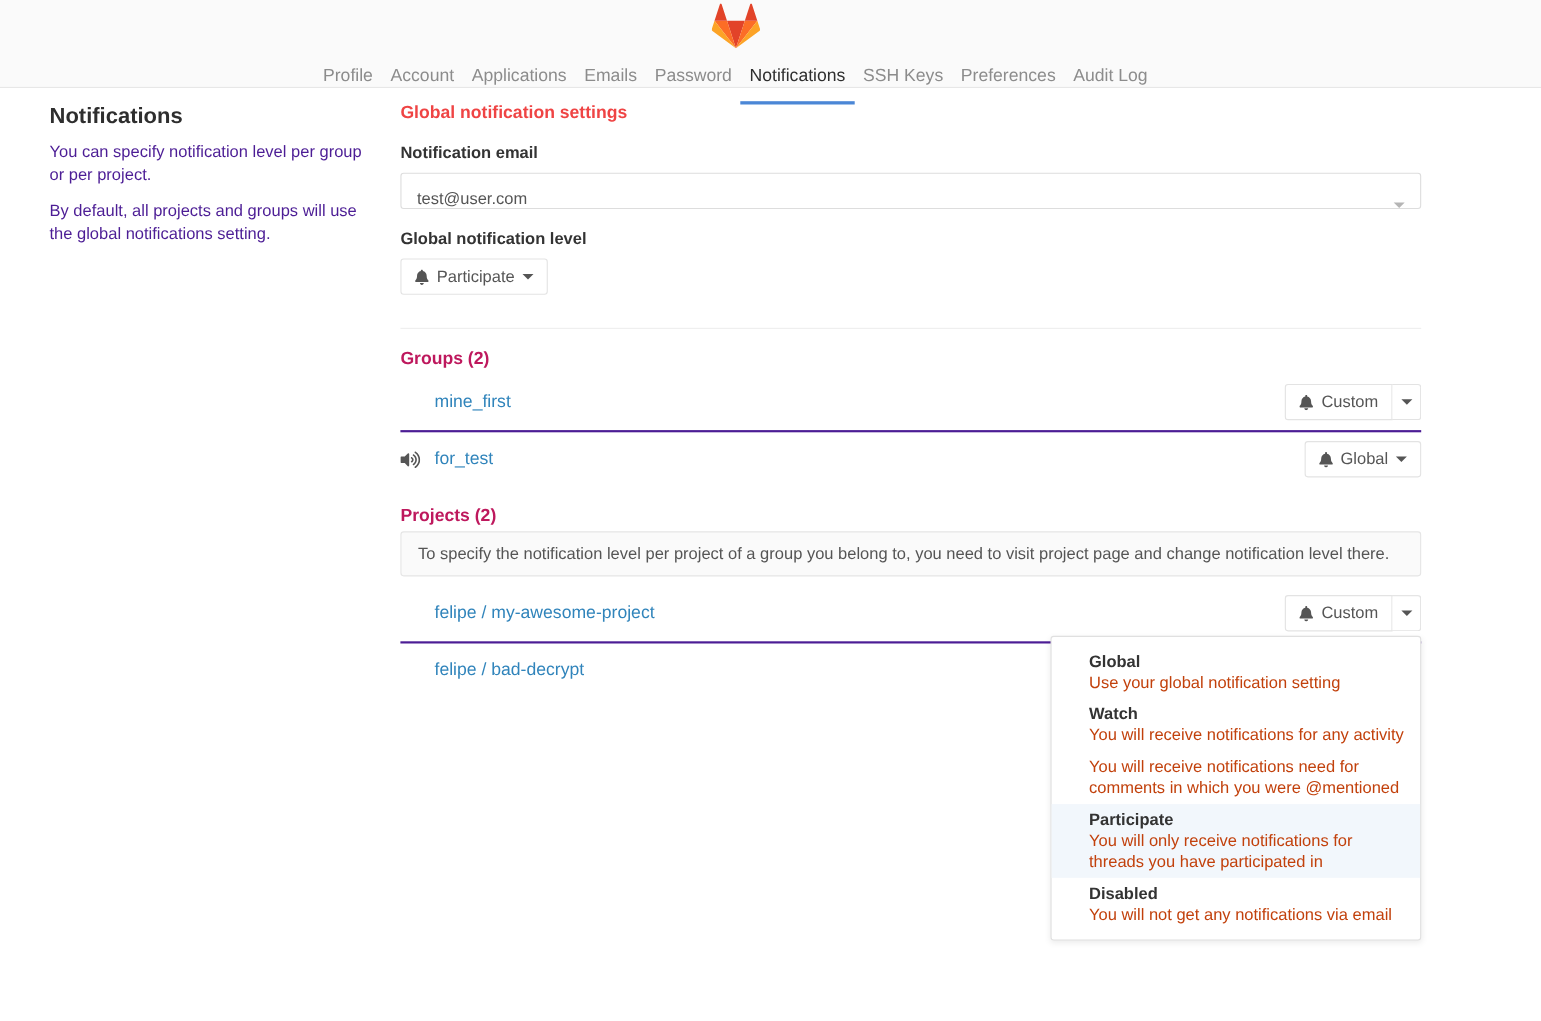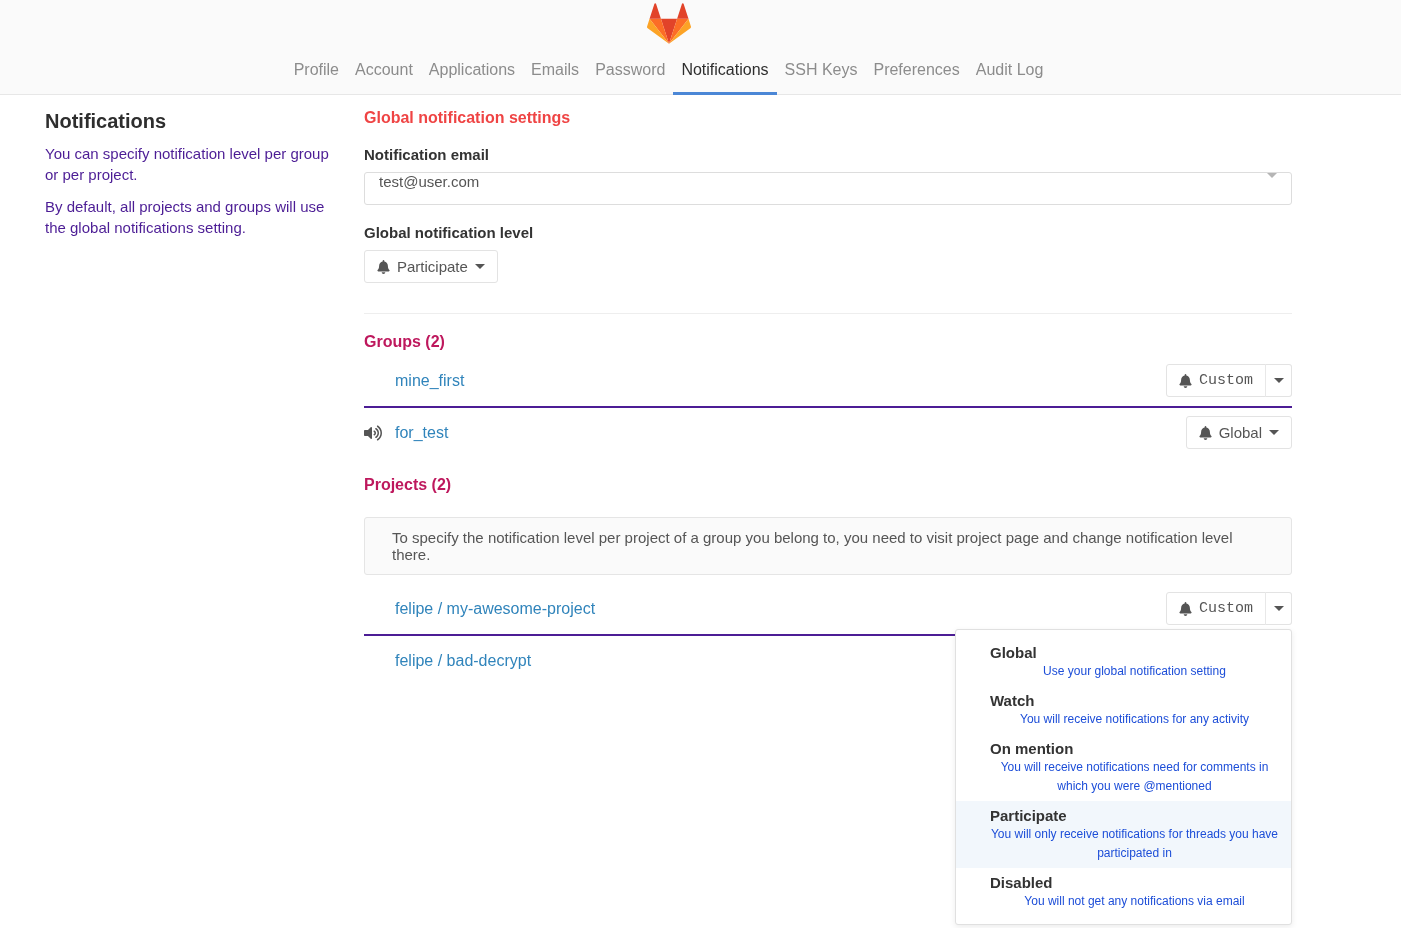--- a/index.html
+++ b/index.html
@@ -6,21 +6,21 @@
   html, body { margin: 0; padding: 0; }
   body {
     width: 1401px; height: 928px; position: relative; overflow: hidden;
     background: #fff; color: #444;
     font-family: "Liberation Sans", sans-serif; font-size: 15px;
   }
   a { text-decoration: none; }
 
   
   .page-header {
-    height: 95px; background: #fafafa; border-bottom: 1px solid #e7e7e7;
+    height: 80px; background: #fafafa; border-bottom: 1px solid #e7e7e7;
   }
   .header-inner { width: 1247px; margin-left: 45px; }
   .logo-row { height: 48px; display: flex; justify-content: center; align-items: flex-start; padding-top: 3px; }
   .tanuki { width: 44px; height: 41px; }
   .nav-row { height: 47px; display: flex; justify-content: center; }
   .tab {
     font-size: 16px; color: #8c8c8c; padding: 13px 8px 0 8px; height: 47px;
     cursor: pointer; white-space: nowrap;
   }
   .tab.active {
@@ -32,66 +32,66 @@
   .sidebar { width: 285px; margin-right: 34px; }
   .sidebar h2 { font-size: 20px; font-weight: bold; color: #2e2e2e; margin: 15px 0 10px; }
   .sidebar p { font-size: 15px; color: #4c1d95; line-height: 21px; margin: 0 0 11px; }
   .content { width: 928px; }
 
   
   .section-title { font-size: 16px; font-weight: bold; color: #ef4444; margin: 14px 0 0; }
   .control-label { display: block; font-size: 15px; font-weight: bold; color: #333; margin: 19px 0 9px; }
   .select-box {
     height: 33px; width: 928px; border: 1px solid #ddd; border-radius: 3px; background: #fff;
-    display: flex; align-items: flex-start; justify-content: space-between;
+    display: flex; align-items: flex-end; justify-content: space-between;
     padding: 0 14px; font-size: 15px; color: #555; cursor: pointer;
   }
   .caret { width: 0; height: 0; border-left: 5px solid transparent; border-right: 5px solid transparent; border-top: 5px solid #555; }
   .caret.light { border-top-color: #b5b5b5; }
 
   .btn {
     display: inline-flex; align-items: center; gap: 7px; height: 33px;
     border: 1px solid #e3e3e3; border-radius: 3px; background: #fff;
     padding: 0 12px; font-size: 15px; color: #555; cursor: pointer; white-space: nowrap;
   }
   .btn .bell { width: 13px; height: 14px; fill: #555; }
   .btn-group { display: inline-flex; }
-  .btn-group .btn-main { border-radius: 3px 0 0 3px; font-family: Liberation Mono, monospace; }
+  .btn-group .btn-main { border-radius: 3px 0 0 3px; }
   .btn-caret {
     width: 27px; height: 33px; border: 1px solid #e3e3e3; border-left: 1px solid #e8e8e8;
     margin-left: -1px; border-radius: 0 3px 3px 0; background: #fff;
     display: flex; align-items: center; justify-content: center; cursor: pointer;
   }
 
   .divider { border: 0; border-top: 1px solid #eee; margin: 30px 0 0; }
 
   
   .list-title { font-size: 16px; font-weight: bold; color: #be185d; margin: 19px 0 4px; }
   .item-row { display: flex; align-items: center; min-height: 51px; padding: 8px 0; }
   .item-row + .item-row { border-top: 2px solid #4c1d95; }
   .row-icon { width: 31px; display: flex; align-items: center; }
   .row-icon svg { width: 18px; height: 16px; fill: #555; }
   .row-link { color: #3084bb; font-size: 16px; cursor: pointer; }
   .row-action { margin-left: auto; position: relative; }
 
   .notice-panel {
     background: #fafafa; border: 1px solid #e5e5e5; border-radius: 3px;
-    padding: 11px 27px; font-size: 15px; color: #555; margin: 23px 0 8px;
+    padding: 11px 15px; font-size: 15px; color: #555; margin: 4px 0 8px;
   }
 
   
   .dropdown-menu {
     position: absolute; top: 37px; right: 0; width: 337px; z-index: 20;
     background: #fff; border: 1px solid #e0e0e0; border-radius: 3px;
     box-shadow: 0 2px 6px rgba(0,0,0,0.08); padding: 8px 0; list-style: none; margin: 0;
   }
   .dd-item { padding: 5px 12px 5px 34px; cursor: pointer; }
   .dd-item.selected { background: #f2f7fc; }
   .dd-title { font-size: 15px; font-weight: bold; color: #333; line-height: 19px; }
-  .dd-desc { font-size: 12px; color: #1d4ed8; line-height: 19px; text-align: center; }
+  .dd-desc { font-size: 15px; color: #c2410c; line-height: 19px; }
 </style>
 </head>
 <body>
 
 <svg width="0" height="0" style="position:absolute">
   <defs>
     <g id="icon-bell">
       <path d="M224 512c35.32 0 63.97-28.65 63.97-64H160.03c0 35.35 28.65 64 63.97 64zm215.39-149.71c-19.32-20.76-55.47-51.99-55.47-154.29 0-77.7-54.48-139.9-127.94-155.16V32c0-17.67-14.32-32-31.98-32s-31.98 14.33-31.98 32v20.84C118.56 68.1 64.08 130.3 64.08 208c0 102.3-36.15 133.53-55.47 154.29-6 6.45-8.66 14.16-8.61 21.71.11 16.4 12.98 32 32.1 32h383.8c19.12 0 32-15.6 32.1-32 .05-7.55-2.61-15.27-8.61-21.71z"></path>
     </g>
     <g id="icon-volume-up">
@@ -219,21 +219,20 @@
         <ul class="dropdown-menu">
           <li class="dd-item">
             <div class="dd-title">Global</div>
             <div class="dd-desc">Use your global notification setting</div>
           </li>
           <li class="dd-item">
             <div class="dd-title">Watch</div>
             <div class="dd-desc">You will receive notifications for any activity</div>
           </li>
           <li class="dd-item">
-            <div class="dd-title">On mention</div>
             <div class="dd-desc">You will receive notifications need for comments in which you were @mentioned</div>
           </li>
           <li class="dd-item selected">
             <div class="dd-title">Participate</div>
             <div class="dd-desc">You will only receive notifications for threads you have participated in</div>
           </li>
           <li class="dd-item">
             <div class="dd-title">Disabled</div>
             <div class="dd-desc">You will not get any notifications via email</div>
           </li>

